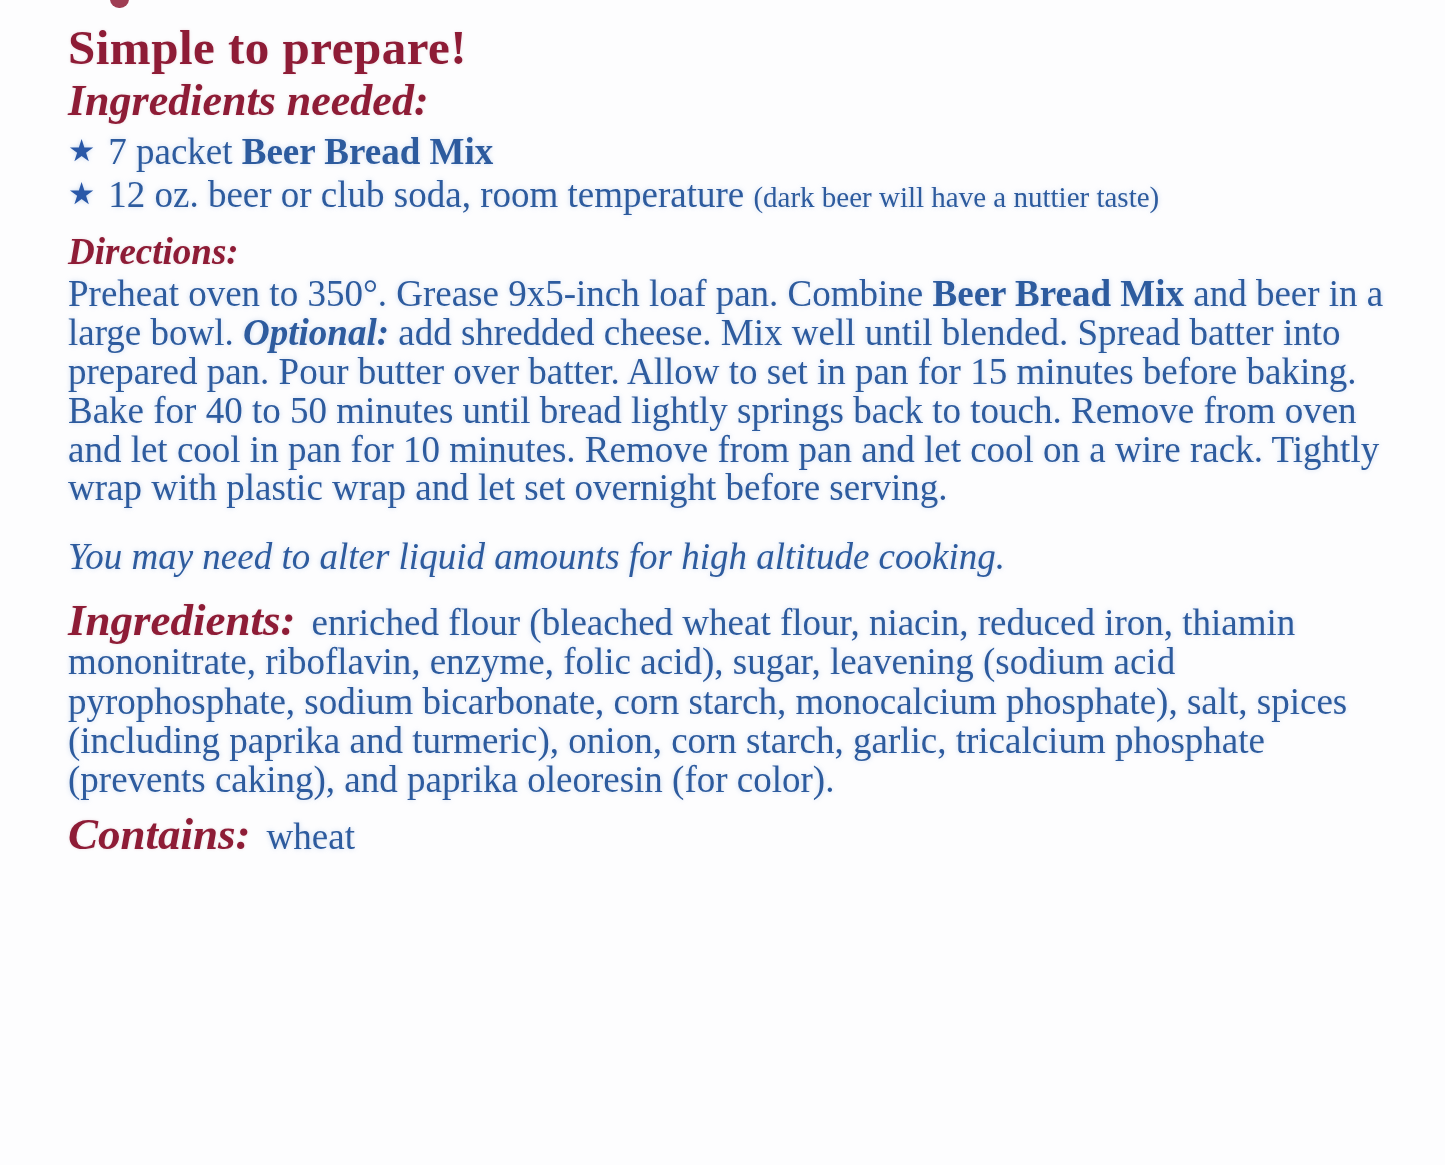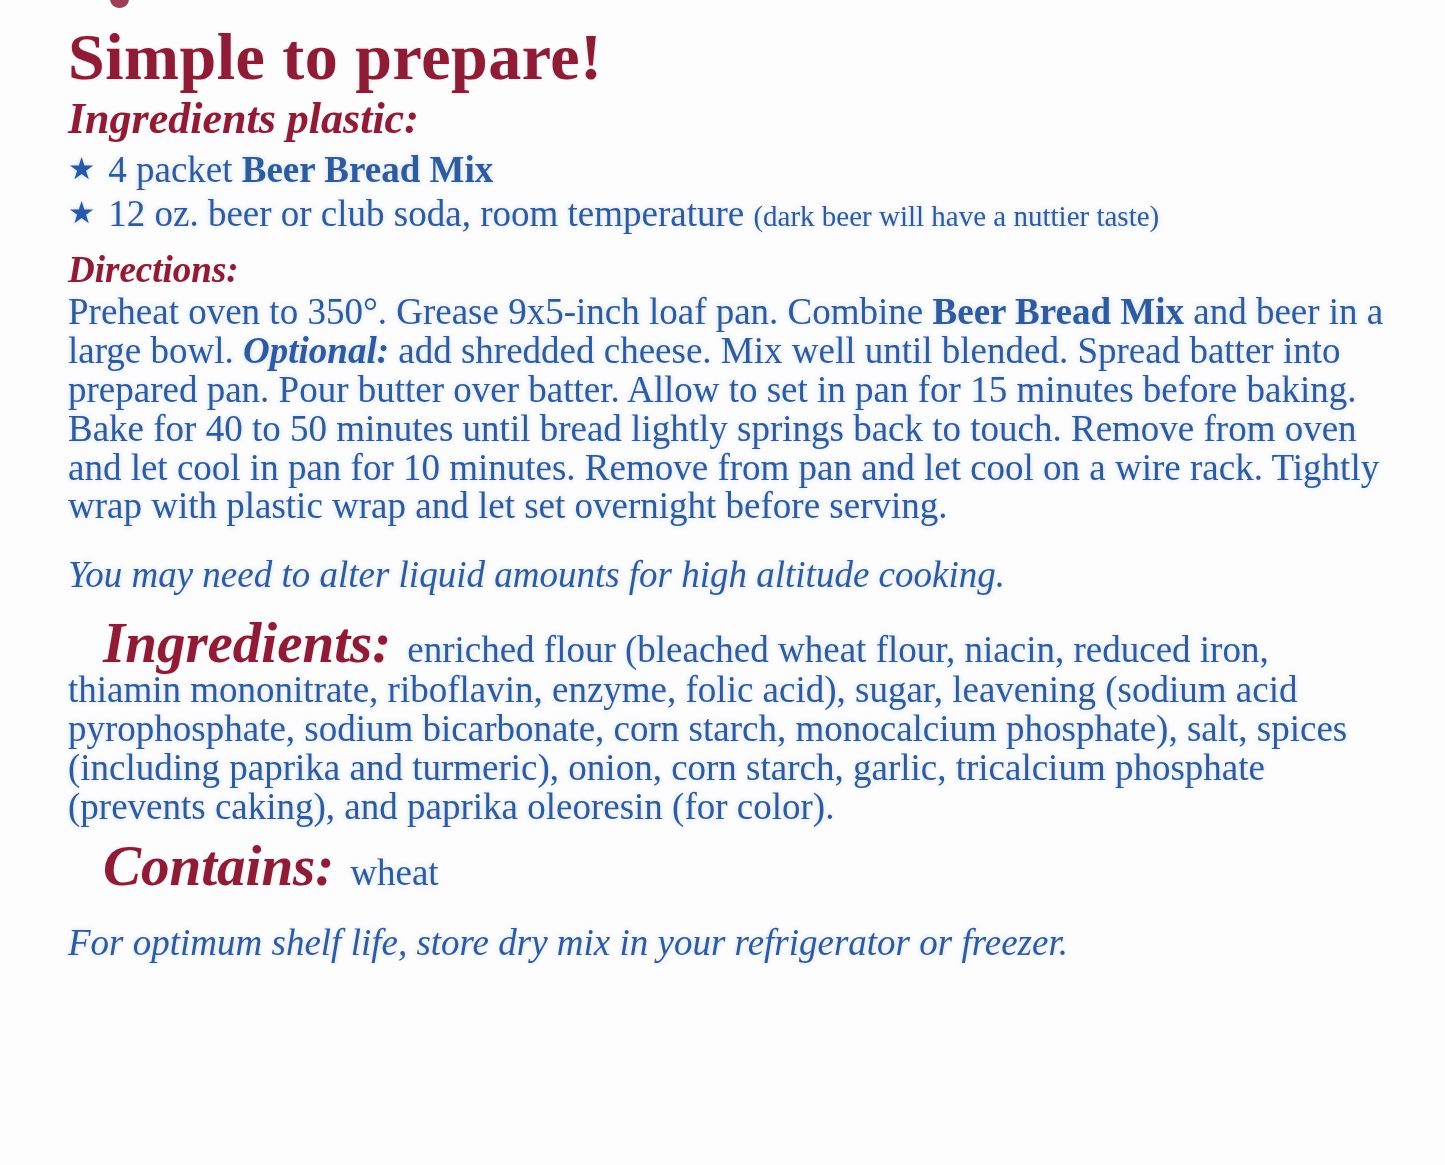--- a/index.html
+++ b/index.html
@@ -10,21 +10,21 @@
     box-sizing: border-box;
     padding: 22px 56px 0 68px;
     background: #fdfdfe;
     font-family: "Liberation Serif", serif;
     overflow: hidden;
   }
   .red  { color: #8e1c36; text-shadow: 0 0 3px rgba(175,110,130,0.25); }
   .blue { color: #2d5b9e; text-shadow: 0 0 5px rgba(130,165,215,0.40); }
 
   .title {
-    font-size: 66px;
+    font-size: 49px;
     font-weight: bold;
     line-height: 1.06;
     margin: 0;
     letter-spacing: 0.5px;
   }
   .sub-heading {
     font-size: 44px;
     font-weight: bold;
     font-style: italic;
     line-height: 1.12;
@@ -67,57 +67,55 @@
     font-style: italic;
     margin: 27px 0 0 0;
   }
   .flow-para {
     font-size: 37px;
     line-height: 1.06;
     margin: 23px 0 0 0;
     max-width: 1322px;
   }
   .inline-heading {
-    font-size: 57px;
+    font-size: 45px;
     font-weight: bold;
     font-style: italic;
     line-height: 0.85;
-    margin-left: 35px;
   }
   .contains-line { margin: 16px 0 0 0; font-size: 37px; }
   .artifact {
     position: absolute;
     left: 110px; top: -4px;
     width: 19px; height: 12px;
     background: #8e1c36;
     border-radius: 0 0 9px 9px;
     opacity: 0.85;
   }
 </style>
 </head>
 <body>
 
 <div class="page">
 
   <div class="artifact"></div>
 
   <h1 class="title red">Simple to prepare!</h1>
 
-  <h2 class="sub-heading red">Ingredients plastic:</h2>
+  <h2 class="sub-heading red">Ingredients needed:</h2>
 
   <ul class="need-list blue">
-    <li><span class="star">★</span><span>4 packet </span><span class="bold">Beer Bread Mix</span></li>
+    <li><span class="star">★</span><span>7 packet </span><span class="bold">Beer Bread Mix</span></li>
     <li><span class="star">★</span><span>12 oz. beer or club soda, room temperature </span><span class="small-note">(dark beer will have a nuttier taste)</span></li>
   </ul>
 
   <h2 class="section-heading red">Directions:</h2>
 
   <p class="body-para blue"><span>Preheat oven to 350°. Grease 9x5-inch loaf pan. Combine </span><span class="bold">Beer Bread Mix</span><span> and beer in a large bowl. </span><span class="bold-italic">Optional:</span><span> add shredded cheese. Mix well until blended. Spread batter into prepared pan. Pour butter over batter. Allow to set in pan for 15 minutes before baking.  Bake for 40 to 50 minutes until bread lightly springs back to touch. Remove from oven and let cool in pan for 10 minutes. Remove from pan and let cool on a wire rack. Tightly wrap with plastic wrap and let set overnight before serving.</span></p>
 
   <p class="italic-note blue">You may need to alter liquid amounts for high altitude cooking.</p>
 
   <p class="flow-para blue"><span class="inline-heading red label-gap">Ingredients:</span><span>enriched flour (bleached wheat flour, niacin, reduced iron, thiamin mononitrate, riboflavin, enzyme, folic acid), sugar, leavening (sodium acid pyrophosphate, sodium bicarbonate, corn starch, monocalcium phosphate), salt, spices (including paprika and turmeric), onion, corn starch, garlic, tricalcium phosphate (prevents caking), and paprika oleoresin (for color).</span></p>
 
   <p class="contains-line blue"><span class="inline-heading red label-gap">Contains:</span><span>wheat</span></p>
 
-  <p class="italic-note blue">For optimum shelf life, store dry mix in your refrigerator or freezer.</p>
 
 </div>
 
 </body></html>

